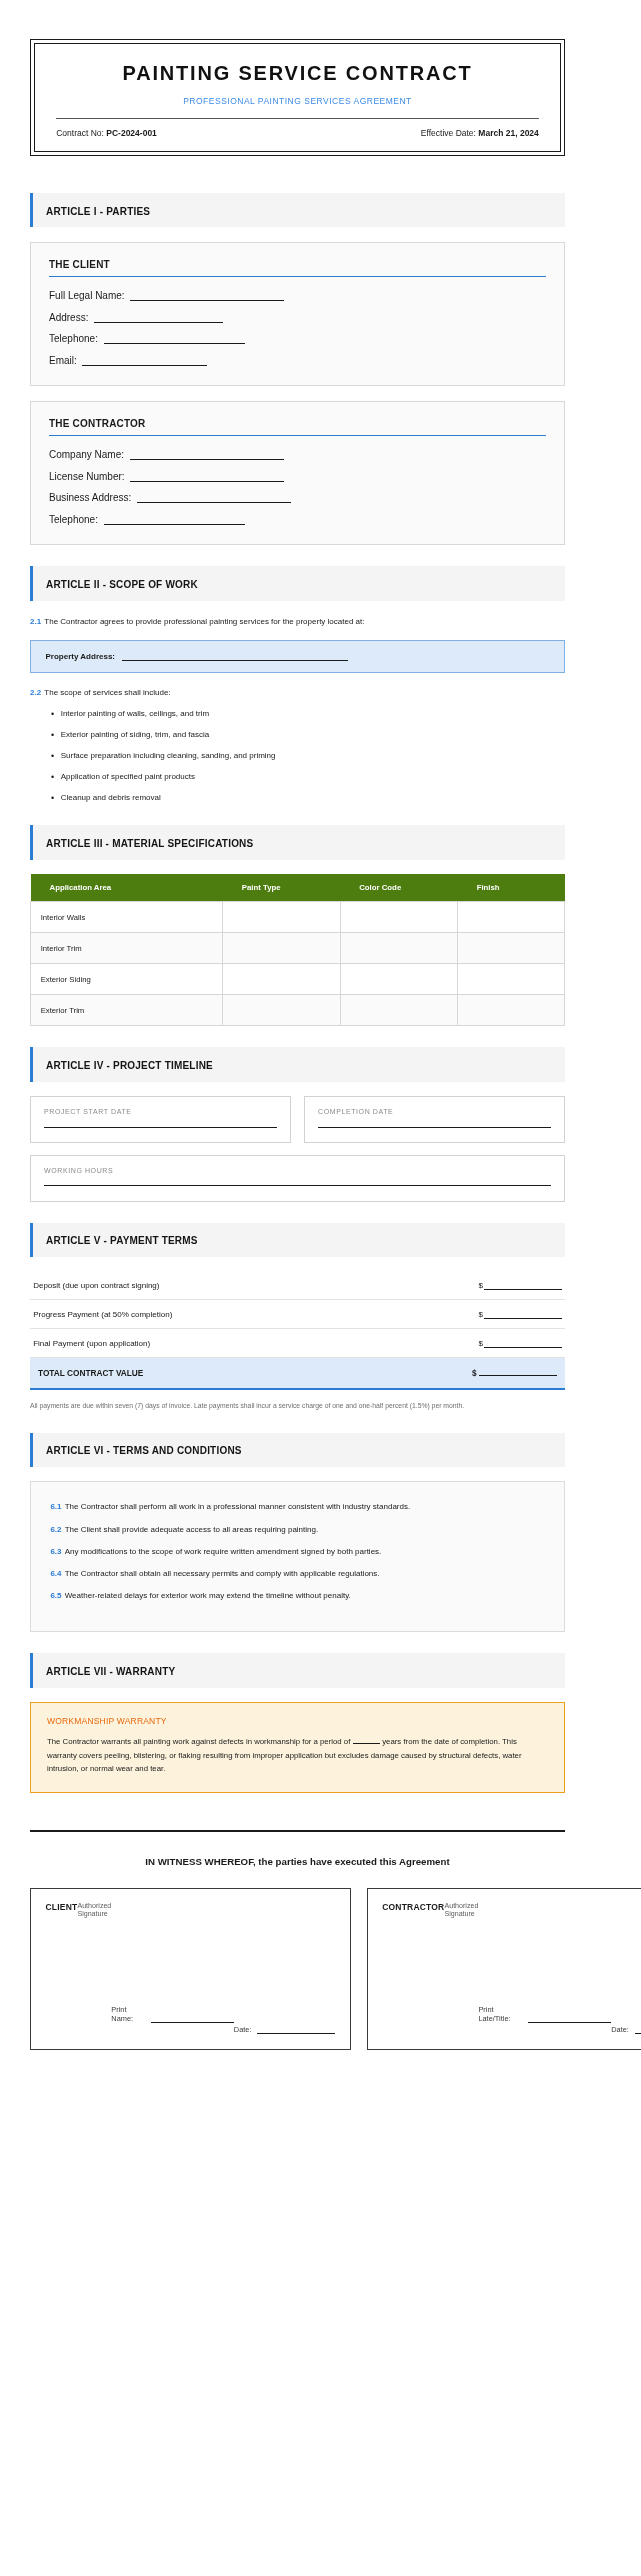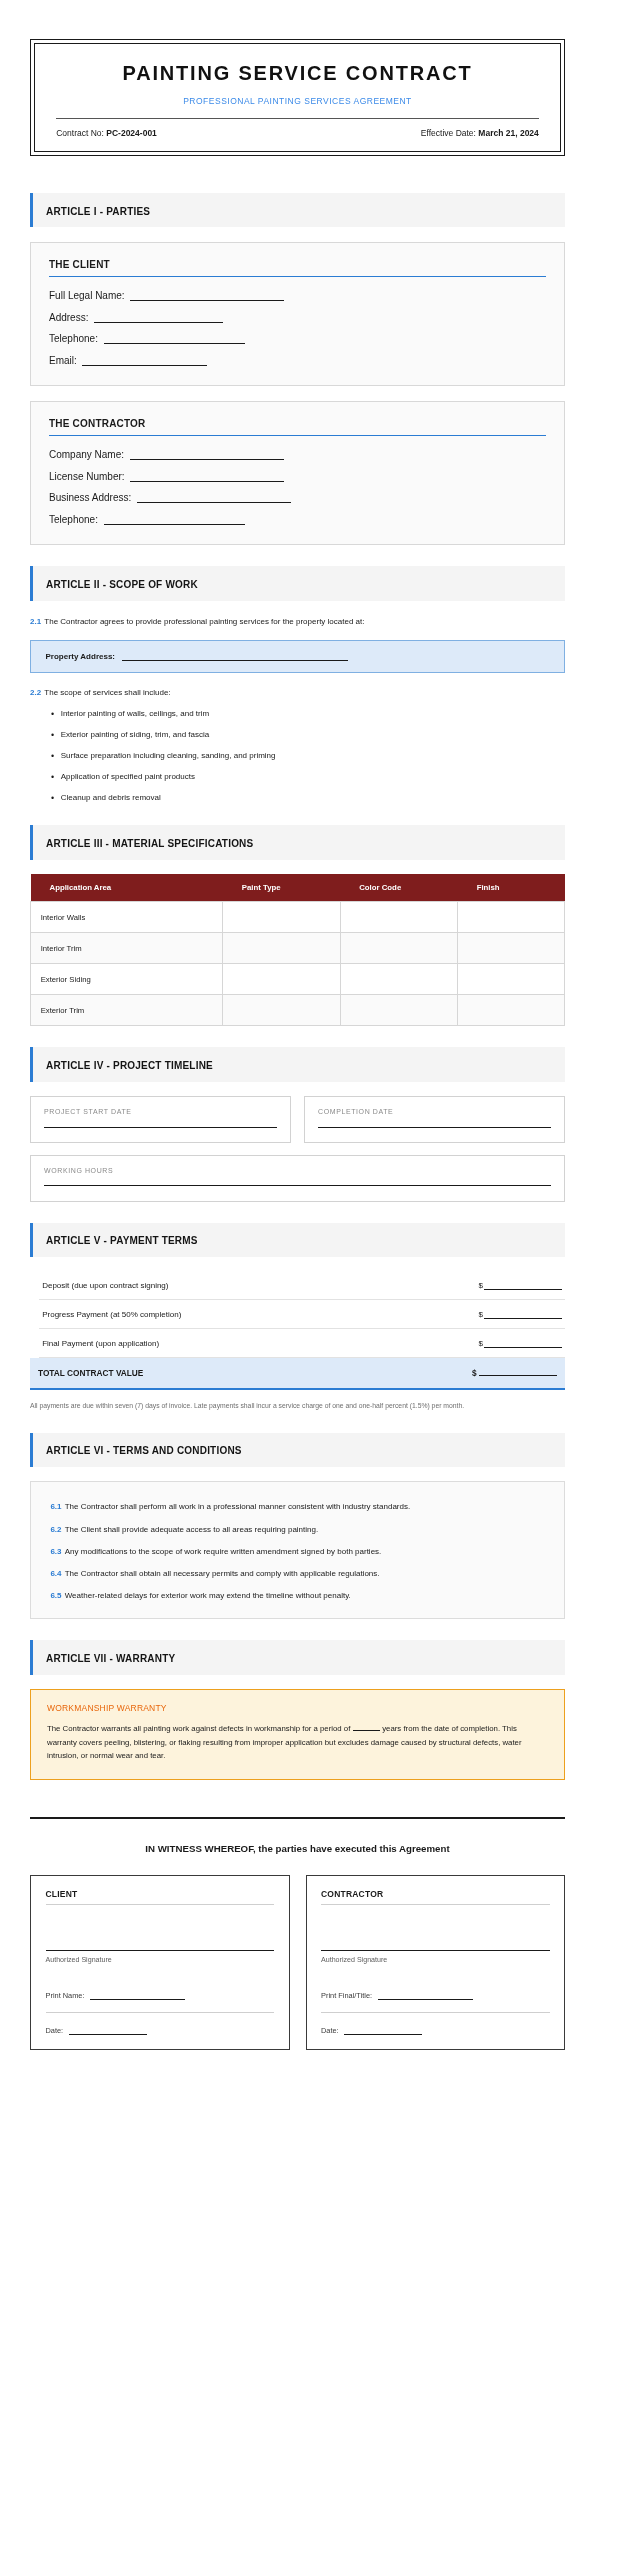--- a/index.html
+++ b/index.html
@@ -114,21 +114,21 @@
     margin: 0 0 9px 0;
     padding-left: 18px;
     text-indent: -18px;
     color: #1a1a1a;
   }
   .clause .num {
     color: #2b7cd3;
     font-weight: bold;
     margin-right: 3.2px;
   }
-  .clause-last { margin-bottom: 0; }
+  .clause-last { margin-bottom: 13px; }
 
   
   .highlight-box {
     background: #ddeaf9;
     border: 0.8px solid #7fb0e2;
     padding: 11.3px 14.5px;
     margin: 11.3px 0 13px 0;
     display: flex;
     align-items: flex-end;
   }
@@ -161,21 +161,21 @@
     color: #1a1a1a;
   }
 
   
   table.matspec {
     width: 100%;
     border-collapse: collapse;
     font-size: 7.7px;
   }
   table.matspec thead th {
-    background: #7f1d1d;
+    background: #4d7c0f;
     color: #ffffff;
     font-weight: bold;
     text-align: left;
     padding: 9px 19px;
     font-size: 7.8px;
   }
   table.matspec tbody td {
     border: 0.8px solid #d6d6d6;
     padding: 10.5px 9.7px;
     height: 27.5px;
@@ -206,21 +206,20 @@
   .tl-full { width: 100%; }
 
   
   .pay-row {
     display: flex;
     justify-content: space-between;
     align-items: center;
     font-size: 8px;
     padding: 9.7px 3.2px 9px 3.2px;
     border-bottom: 0.8px solid #e2e2e2;
-    margin-left: 9px;
   }
   .pay-row .amt { display: flex; align-items: flex-end; }
   .pay-row .amt .dollar { margin-right: 0.8px; }
   .b-amt {
     display: inline-block;
     width: 78px;
     border-bottom: 0.8px solid #1a1a1a;
     height: 8px;
   }
   .pay-total {
@@ -287,21 +286,20 @@
     font-weight: bold;
     margin-bottom: 21px;
   }
   .sig-row { display: flex; gap: 16px; }
   .sig-box {
     flex: 1;
     border: 0.8px solid #3a3a3a;
     padding: 13px 14.5px 14.5px 14.5px;
     min-height: 162px;
     display: flex;
-    flex-direction: column;
   }
   .sig-head {
     font-size: 8.5px;
     font-weight: bold;
     letter-spacing: 0.2px;
     margin-bottom: 4.8px;
   }
   .sig-rule-light {
     border: 0;
     border-top: 0.8px solid #cfcfcf;
@@ -589,21 +587,21 @@
       </div>
     </div>
 
     <div class="sig-box">
       <div class="sig-head">CONTRACTOR</div>
       <hr class="sig-rule-light">
       <div class="sig-space"></div>
       <hr class="sig-line">
       <div class="sig-cap">Authorized Signature</div>
       <div class="sig-field">
-        <span class="lbl">Print Final/Title:</span>
+        <span class="lbl">Print Late/Title:</span>
         <span class="blank b-sig-name"></span>
       </div>
       <hr class="sig-rule-light">
       <div class="sig-field" style="margin-top:13px;margin-bottom:0">
         <span class="lbl">Date:</span>
         <span class="blank b-sig-date"></span>
       </div>
     </div>
   </div>
 

